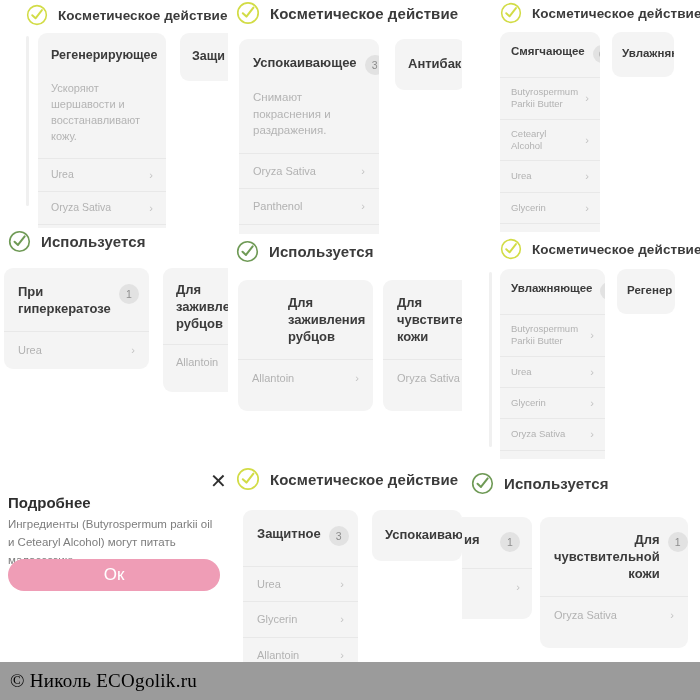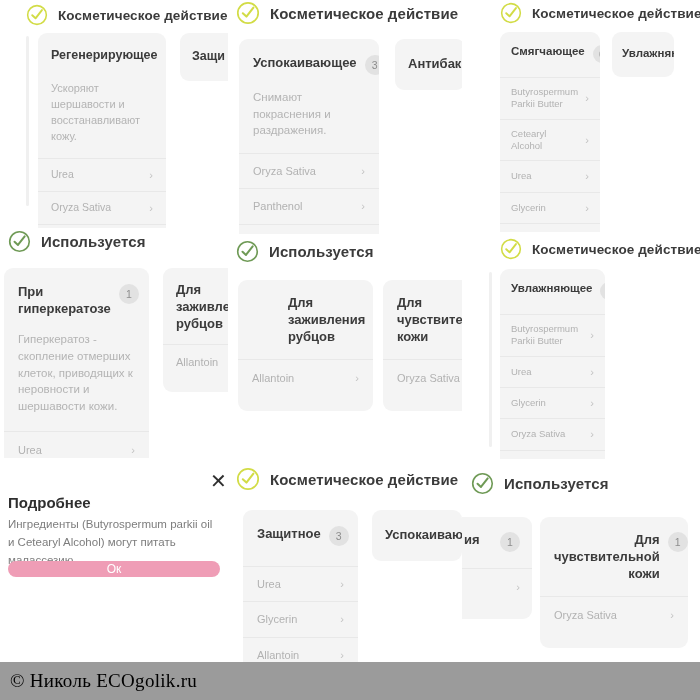--- a/index.html
+++ b/index.html
@@ -83,22 +83,22 @@
   }
   .modal-title{
     font-size:15px;font-weight:700;color:#2f2f2f;
   }
   .modal-body{
     font-size:11.5px;color:#7d7d7d;line-height:1.55;
   }
   .ok-btn{
     background:#ef9db6;color:#ffffff;
     border:none;border-radius:18px;
-    height:16px;width:100%;
-    font-size:12px;font-family:"Liberation Sans", sans-serif;
+    height:32px;width:100%;
+    font-size:17px;font-family:"Liberation Sans", sans-serif;
     cursor:pointer;
   }
 
   
   .footer{
     position:absolute;left:0;bottom:0;width:700px;height:38px;
     background:#9b9b9b;
     display:flex;align-items:center;
   }
   .footer-text{
@@ -238,21 +238,20 @@
           </svg>
       </span>
       <span class="sec-title">Используется</span>
     </div>
     <div class="cards" style="position:absolute;left:4px;top:40px;">
       <div class="card" style="width:145px;">
         <div class="card-head" style="padding:15px 14px 14px 14px;">
           <span class="card-title" style="font-size:13px;">При гиперкератозе</span>
           <span class="badge">1</span>
         </div>
-        <div class="card-desc" style="padding:0 14px 16px 14px;font-size:11.5px;">Гиперкератоз - скопление отмерших клеток, приводящих к неровности и шершавости кожи.</div>
         <div class="ing" style="padding:11px 14px;font-size:11px;">
             <span>Urea</span>
             <span class="chev">›</span>
           </div>
 
       </div>
       <div class="card" style="width:80px;">
         <div class="card-head" style="padding:13px 13px 12px 13px;">
           <span class="card-title" style="font-size:13px;">Для заживлени рубцов</span>
         </div>
@@ -329,20 +328,25 @@
           </div>
         <div class="ing" style="padding:8px 11px;font-size:9.5px;">
             <span>Oryza Sativa</span>
             <span class="chev">›</span>
           </div>
         <div class="ing" style="padding:8px 11px;font-size:9.5px;">
             <span class="chev">›</span>
           </div>
 
       </div>
+      <div class="card" style="width:58px;">
+        <div class="card-head" style="padding:14px 10px 16px 10px;">
+          <span class="card-title" style="font-size:11.5px;white-space:nowrap;">Регенер</span>
+        </div>
+      </div>
     </div>
   </div>
 
   <div class="tile" style="left:0;top:459px;width:228px;height:203px;">
     <div class="modal-x" style="left:210px;top:12px;">✕</div>
     <div class="modal-title" style="position:absolute;left:8px;top:35px;">Подробнее</div>
     <div class="modal-body" style="position:absolute;left:8px;top:57px;width:212px;">Ингредиенты (Butyrospermum parkii oil и Cetearyl Alcohol) могут питать малассезию.</div>
     <div style="position:absolute;left:8px;top:100px;width:212px;">
       <button class="ok-btn">Ок</button>
     </div>

